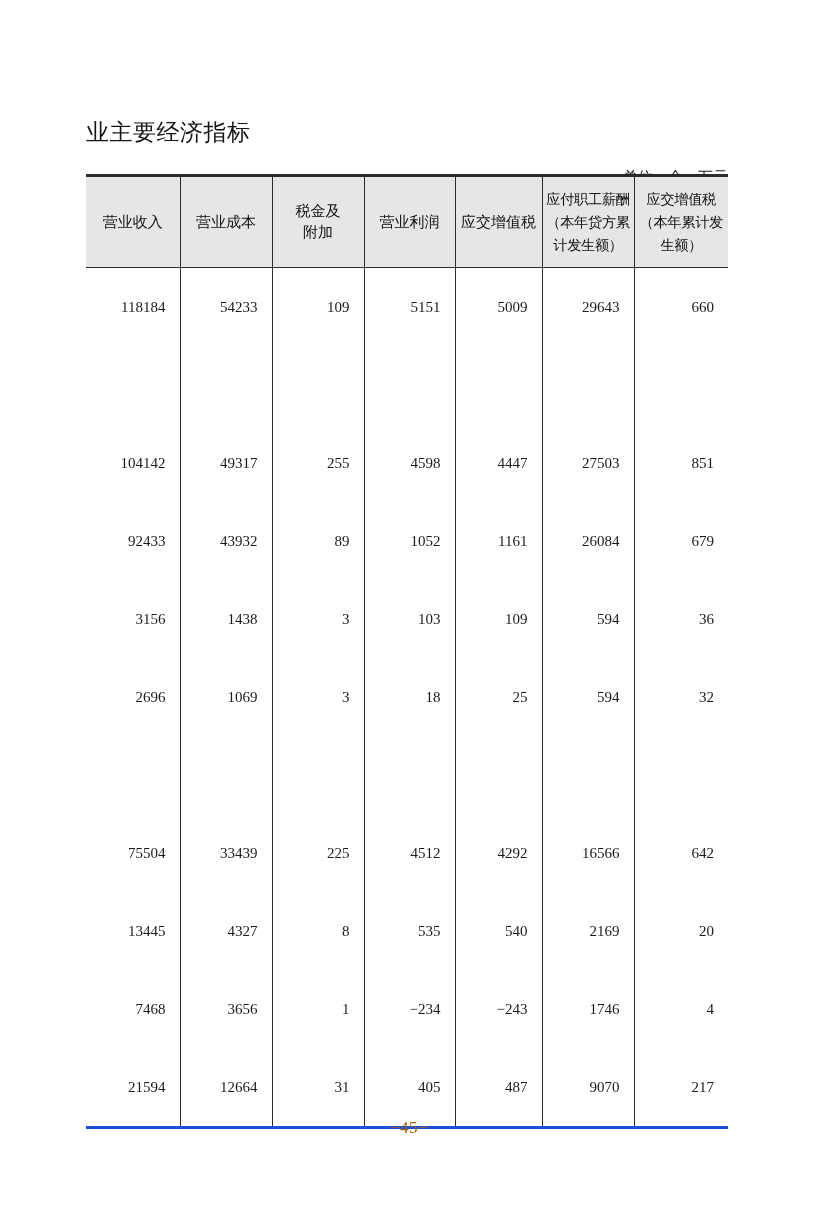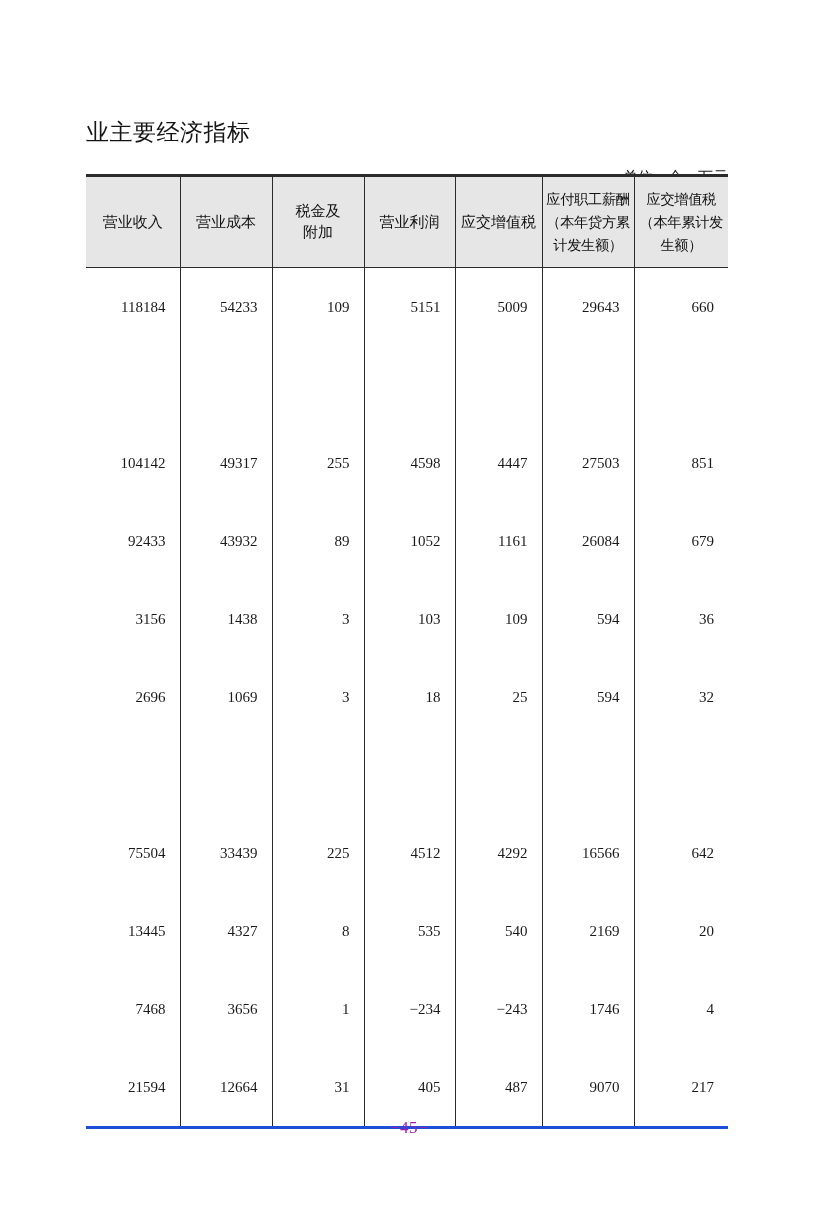--- a/index.html
+++ b/index.html
@@ -119,21 +119,21 @@
   }
 
   
   .page-number {
     position: absolute;
     left: 0;
     top: 1118px;
     width: 818px;
     text-align: center;
     font-size: 17px;
-    color: #a21caf;
+    color: #a16207;
     letter-spacing: 0.5px;
   }
 </style>
 </head>
 <body>
 
 <div class="page">
 
   <div class="doc-title">业主要经济指标</div>
 

